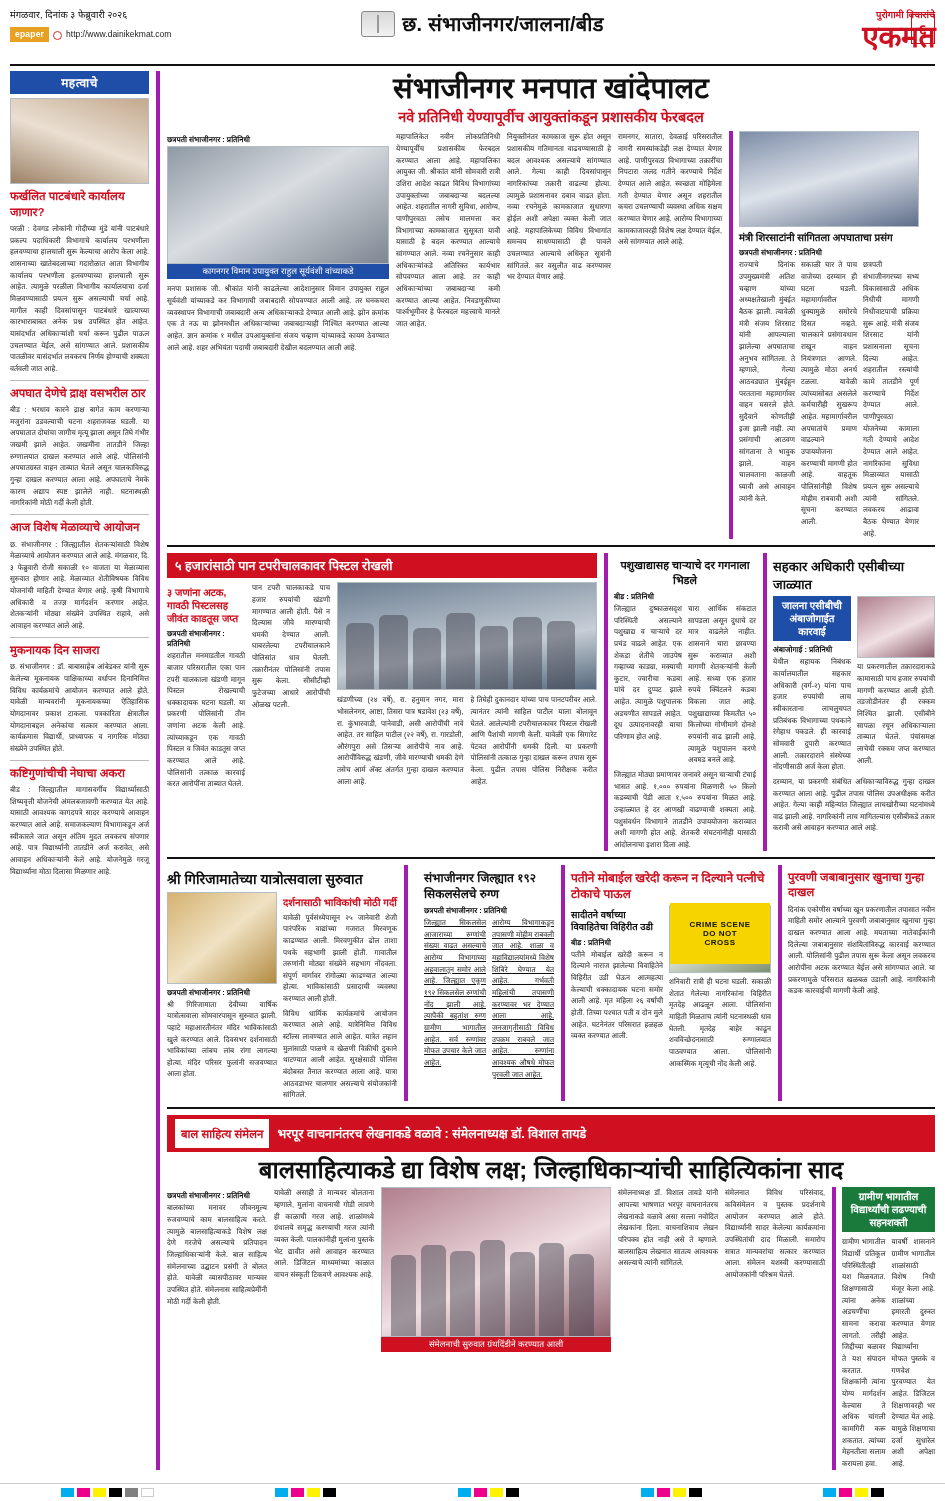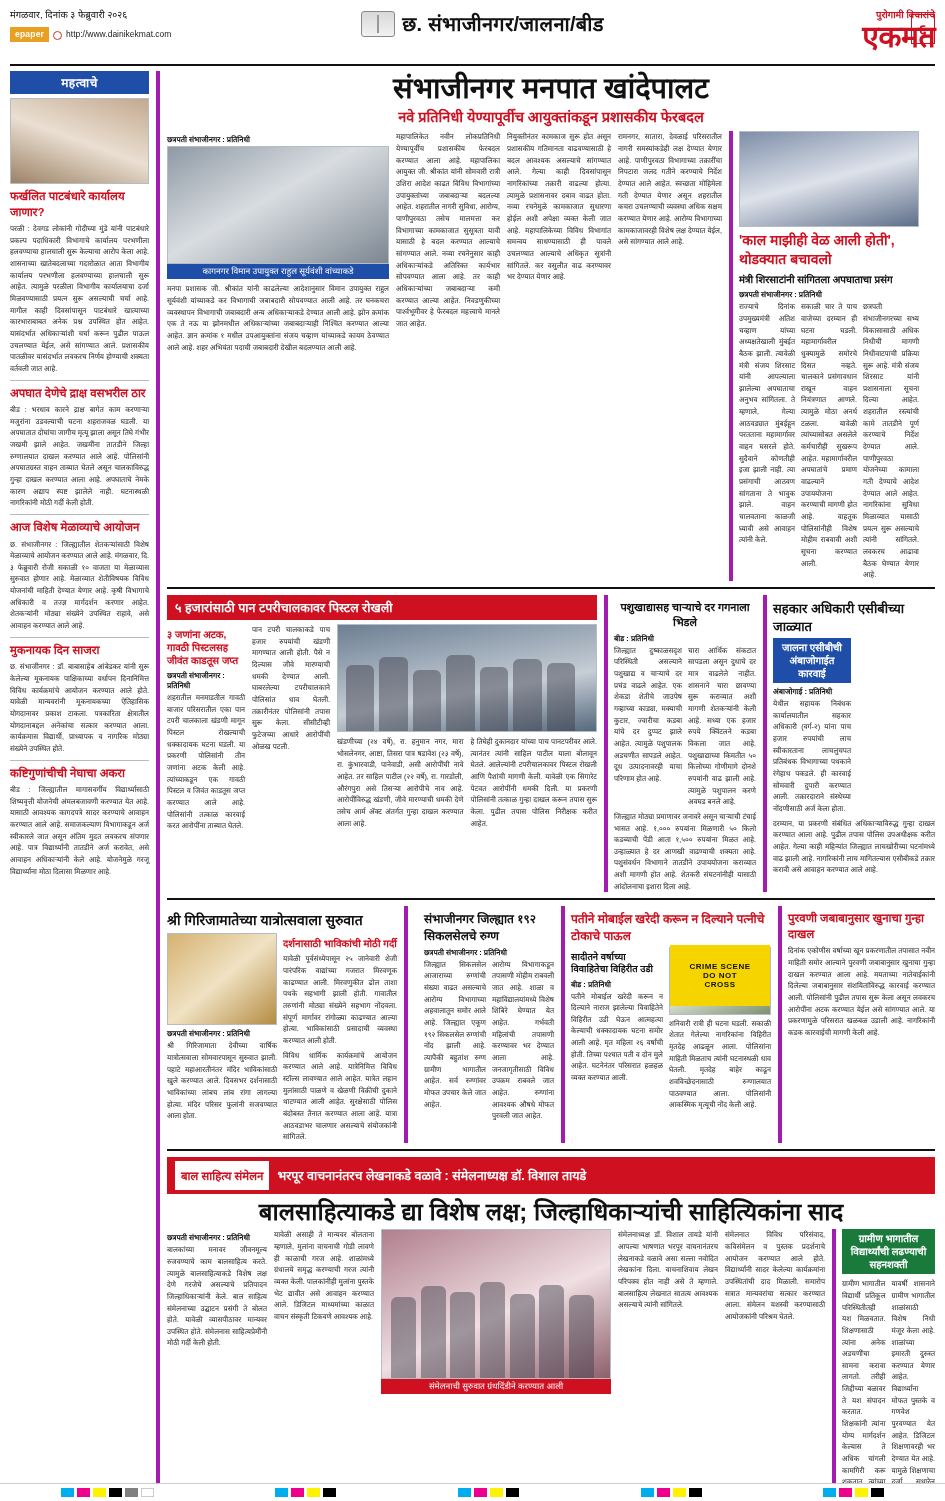--- a/index.html
+++ b/index.html
@@ -234,21 +234,20 @@
           <div style="width:104px;">
             <div class="txt">नियुक्तीनंतर कामकाज सुरू होत असून प्रशासकीय गतिमानता वाढवण्यासाठी हे बदल आवश्यक असल्याचे सांगण्यात आले. गेल्या काही दिवसांपासून नागरिकांच्या तक्रारी वाढल्या होत्या. त्यामुळे प्रशासनावर दबाव वाढत होता. नव्या रचनेमुळे कामकाजात सुधारणा होईल अशी अपेक्षा व्यक्त केली जात आहे. महापालिकेच्या विविध विभागांत समन्वय साधण्यासाठी ही पावले उचलण्यात आल्याचे अधिकृत सूत्रांनी सांगितले. कर वसुलीत वाढ करण्यावर भर देण्यात येणार आहे.</div>
           </div>
 
           <div style="width:104px;">
             <div class="txt">रामनगर, सातारा, देवळाई परिसरातील नागरी समस्यांकडेही लक्ष देण्यात येणार आहे. पाणीपुरवठा विभागाच्या तक्रारींचा निपटारा जलद गतीने करण्याचे निर्देश देण्यात आले आहेत. स्वच्छता मोहिमेला गती देण्यात येणार असून शहरातील कचरा उचलण्याची व्यवस्था अधिक सक्षम करण्यात येणार आहे. आरोग्य विभागाच्या कामकाजावरही विशेष लक्ष देण्यात येईल, असे सांगण्यात आले आहे.</div>
           </div>
 
           <div class="rule-v" style="width:190px;padding-left:6px;">
             <div class="photo grad8" style="height:96px;"></div>
-            <div class="hl red" style="font-size:14px;margin-top:4px;">'काल माझीही वेळ आली होती', थोडक्यात बचावलो</div>
             <div class="box-head" style="font-size:10px;">मंत्री शिरसाटांनी सांगितला अपघाताचा प्रसंग</div>
             <div class="byline">छत्रपती संभाजीनगर : प्रतिनिधी</div>
             <div style="display:flex;gap:6px;">
               <div style="flex:1;">
                   <div class="txt">राज्याचे दिनांक उपमुख्यमंत्री अतिश चव्हाण यांच्या अध्यक्षतेखाली मुंबईत बैठक झाली. त्यावेळी मंत्री संजय शिरसाट यांनी आपल्याला झालेल्या अपघाताचा अनुभव सांगितला. ते म्हणाले, गेल्या आठवड्यात मुंबईहून परतताना महामार्गावर वाहन घसरले होते. सुदैवाने कोणतीही इजा झाली नाही. त्या प्रसंगाची आठवण सांगताना ते भावुक झाले. वाहन चालवताना काळजी घ्यावी असे आवाहन त्यांनी केले.</div>
                 </div>
               <div style="flex:1;">
                   <div class="txt">सकाळी चार ते पाच वाजेच्या दरम्यान ही घटना घडली. महामार्गावरील धुक्यामुळे समोरचे दिसत नव्हते. चालकाने प्रसंगावधान राखून वाहन नियंत्रणात आणले. त्यामुळे मोठा अनर्थ टळला. यावेळी त्यांच्यासोबत असलेले कर्मचारीही सुखरूप आहेत. महामार्गावरील अपघातांचे प्रमाण वाढल्याने उपाययोजना करण्याची मागणी होत आहे. वाहतूक पोलिसांनीही विशेष मोहीम राबवावी अशी सूचना करण्यात आली.</div>
                 </div>
               <div style="flex:1;">
@@ -315,20 +314,24 @@
         </div>
 
         <div class="rule-v" style="width:172px;padding-left:6px;">
           <div class="hl" style="font-size:13px;">सहकार अधिकारी एसीबीच्या जाळ्यात</div>
           <div style="display:flex;gap:6px;">
             <div style="width:78px;">
               <div class="kicker">जालना एसीबीची अंबाजोगाईत कारवाई</div>
               <div class="byline">अंबाजोगाई : प्रतिनिधी</div>
               <div class="txt">येथील सहायक निबंधक कार्यालयातील सहकार अधिकारी (वर्ग-२) यांना पाच हजार रुपयांची लाच स्वीकारताना लाचलुचपत प्रतिबंधक विभागाच्या पथकाने रंगेहाथ पकडले. ही कारवाई सोमवारी दुपारी करण्यात आली. तक्रारदाराने संस्थेच्या नोंदणीसाठी अर्ज केला होता.</div>
             </div>
+            <div style="flex:1;">
+              <div class="photo grad7" style="height:62px;"></div>
+              <div class="txt" style="margin-top:3px;">या प्रकरणातील तक्रारदाराकडे कामासाठी पाच हजार रुपयांची मागणी करण्यात आली होती. तडजोडीनंतर ही रक्कम निश्चित झाली. एसीबीने सापळा रचून अधिकाऱ्याला ताब्यात घेतले. पंचांसमक्ष लाचेची रक्कम जप्त करण्यात आली.</div>
+            </div>
           </div>
           <div class="txt" style="margin-top:3px;">दरम्यान, या प्रकरणी संबंधित अधिकाऱ्याविरुद्ध गुन्हा दाखल करण्यात आला आहे. पुढील तपास पोलिस उपअधीक्षक करीत आहेत. गेल्या काही महिन्यांत जिल्ह्यात लाचखोरीच्या घटनांमध्ये वाढ झाली आहे. नागरिकांनी लाच मागितल्यास एसीबीकडे तक्रार करावी असे आवाहन करण्यात आले आहे.</div>
         </div>
       </div>
 
       <div class="hr-thick"></div>
 
       <div style="display:flex;gap:7px;">
 
         <div style="width:230px;">
@@ -343,21 +346,21 @@
               <div class="box-head red" style="font-size:10px;">दर्शनासाठी भाविकांची मोठी गर्दी</div>
               <div class="txt">यावेळी पूर्वसंध्येपासून २५ जानेवारी शेजी पारंपरिक वाद्यांच्या गजरात मिरवणूक काढण्यात आली. मिरवणुकीत ढोल ताशा पथके सहभागी झाली होती. गावातील तरुणांनी मोठ्या संख्येने सहभाग नोंदवला. संपूर्ण मार्गावर रांगोळ्या काढण्यात आल्या होत्या. भाविकांसाठी प्रसादाची व्यवस्था करण्यात आली होती.</div>
               <div class="txt" style="margin-top:3px;">विविध धार्मिक कार्यक्रमांचे आयोजन करण्यात आले आहे. यात्रेनिमित्त विविध स्टॉल्स लावण्यात आले आहेत. यात्रेत लहान मुलांसाठी पाळणे व खेळणी विक्रीची दुकाने थाटण्यात आली आहेत. सुरक्षेसाठी पोलिस बंदोबस्त तैनात करण्यात आला आहे. यात्रा आठवडाभर चालणार असल्याचे संयोजकांनी सांगितले.</div>
             </div>
           </div>
         </div>
 
         <div class="rule-v" style="width:150px;padding-left:16px;">
           <div class="hl" style="font-size:12px;">संभाजीनगर जिल्ह्यात १९२ सिकलसेलचे रुग्ण</div>
           <div class="byline">छत्रपती संभाजीनगर : प्रतिनिधी</div>
-          <div style="display:flex;gap:6px;">
+          <div style="display:flex;gap:6px;text-decoration:underline;">
             <div style="flex:1;">
                 <div class="txt">जिल्ह्यात सिकलसेल आजाराच्या रुग्णांची संख्या वाढत असल्याचे आरोग्य विभागाच्या अहवालातून समोर आले आहे. जिल्ह्यात एकूण १९२ सिकलसेल रुग्णांची नोंद झाली आहे. त्यापैकी बहुतांश रुग्ण ग्रामीण भागातील आहेत. सर्व रुग्णांवर मोफत उपचार केले जात आहेत.</div>
               </div>
             <div style="flex:1;">
                 <div class="txt">आरोग्य विभागाकडून तपासणी मोहीम राबवली जात आहे. शाळा व महाविद्यालयांमध्ये विशेष शिबिरे घेण्यात येत आहेत. गर्भवती महिलांची तपासणी करण्यावर भर देण्यात आला आहे. जनजागृतीसाठी विविध उपक्रम राबवले जात आहेत. रुग्णांना आवश्यक औषधे मोफत पुरवली जात आहेत.</div>
               </div>
           </div>
         </div>
 
         <div class="rule-v" style="width:210px;padding-left:6px;">

